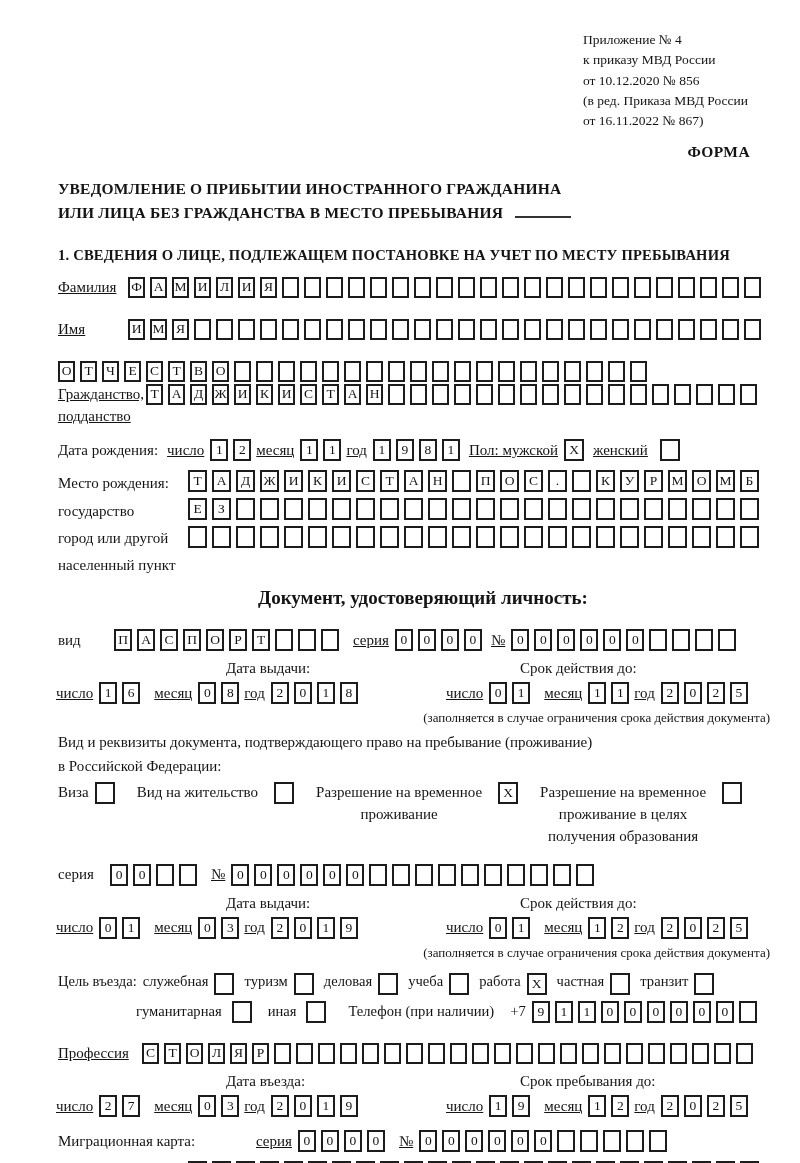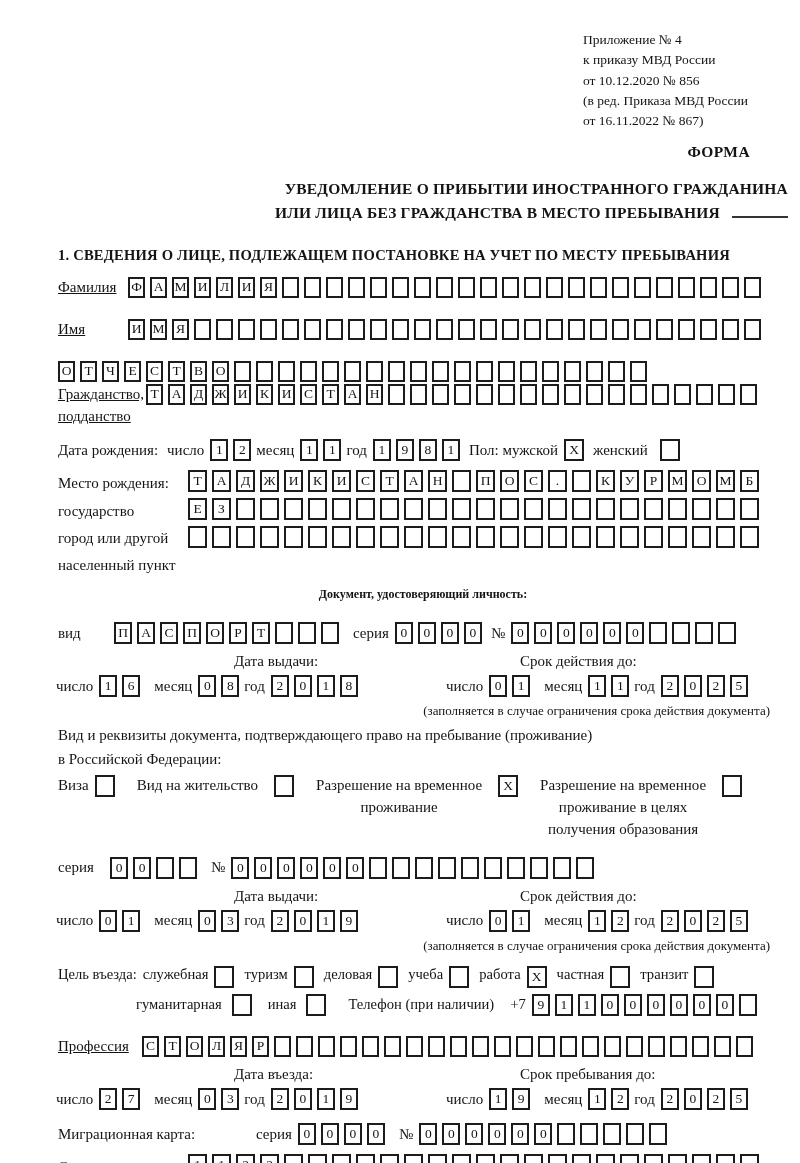--- a/index.html
+++ b/index.html
@@ -4,55 +4,55 @@
 <style>
   html,body { margin:0; padding:0; background:#ffffff; }
   body { width:800px; height:1163px; overflow:hidden; color:#141414;
          font-family:"Liberation Serif", serif; }
   .page { box-sizing:border-box; width:800px; height:1045px; padding:30px 12px 0 58px; }
 
   
   .hdr { margin-left:auto; width:205px; font-size:13.5px; line-height:1.5; }
   .forma { text-align:right; padding-right:38px; font-weight:bold; font-size:15.5px; margin-top:12px; letter-spacing:.4px; }
 
-  .title { text-align:right; font-weight:bold; font-size:15.5px; line-height:1.55; margin-top:16px; letter-spacing:.2px; }
+  .title { text-align:left; font-weight:bold; font-size:15.5px; line-height:1.55; margin-top:16px; letter-spacing:.2px; }
   .blank-line { display:inline-block; width:56px; height:13px; border-bottom:2px solid #333; margin-left:12px; }
 
   .sec { font-weight:bold; font-size:14.6px; margin-top:22px; letter-spacing:.2px; }
 
   
   .frow { display:flex; align-items:flex-start; margin-top:20px; font-size:15px; }
   .flabel { flex-shrink:0; line-height:1.45;text-decoration:underline; }
 
   .cells { display:inline-flex; }
   .cell { display:inline-block; box-sizing:border-box; width:17px; height:21px;
           border:2px solid #1c1c1c; margin-right:5px; text-align:center;
           font-size:13.5px; line-height:16px; background:#fff; }
   .cells-lg .cell { width:19px; height:22px; line-height:17px; }
   .cells-date .cell { width:18px; height:22px; line-height:17px; }
   .cb .cell { width:20px; height:22px; line-height:17px; margin-right:0; }
 
   
   .dt-row { position:relative; height:20px; margin-top:9px; font-size:15px; }
-  .dt-row .t1 { position:absolute; left:176px;text-align:center; }
+  .dt-row .t1 { position:absolute; left:168px;text-align:center; }
   .dt-row .t2 { position:absolute; left:462px; }
   .dg-row { position:relative; height:25px; margin-top:2px; font-size:15px; }
   .dg-left { position:absolute; left:-2px; top:0; }
   .dg-right { position:absolute; left:388px; top:0; }
   .dgroup { display:inline-flex; align-items:center; white-space:nowrap; }
-  .dl { margin-right:6px; }
+  .dl { margin-right:6px;text-decoration:underline; }
   .dl-gap { margin-left:9px; }
   .note { font-size:13px; text-align:right; padding-right:18px; margin-top:3px; }
 
   
   .block { display:flex; align-items:flex-start; margin-top:9px; font-size:15px; }
   .block .labels { flex-shrink:0; line-height:1.82; }
   .grid-rows .cells { display:flex; margin-bottom:6px; }
 
-  .doc-title { text-align:center; font-weight:bold; font-size:12px; margin-top:8px; }
+  .doc-title { text-align:center; font-weight:bold; font-size:19px; margin-top:8px; }
 
   .plain { font-size:15px; margin-top:4px; line-height:1.6; }
 
   .cb-row { display:flex; align-items:flex-start; margin-top:4px; font-size:15px; }
   .cb-label { line-height:1.45; }
   .cb-label.center { text-align:center; }
   .gap6 { width:6px; flex-shrink:0; } .gap10 { width:10px; flex-shrink:0; }
   .gap16 { width:16px; flex-shrink:0; } .gap22 { width:22px; flex-shrink:0; }
 
   .purpose-row { display:flex; align-items:flex-start; margin-top:12px; font-size:14.6px; white-space:nowrap; }

